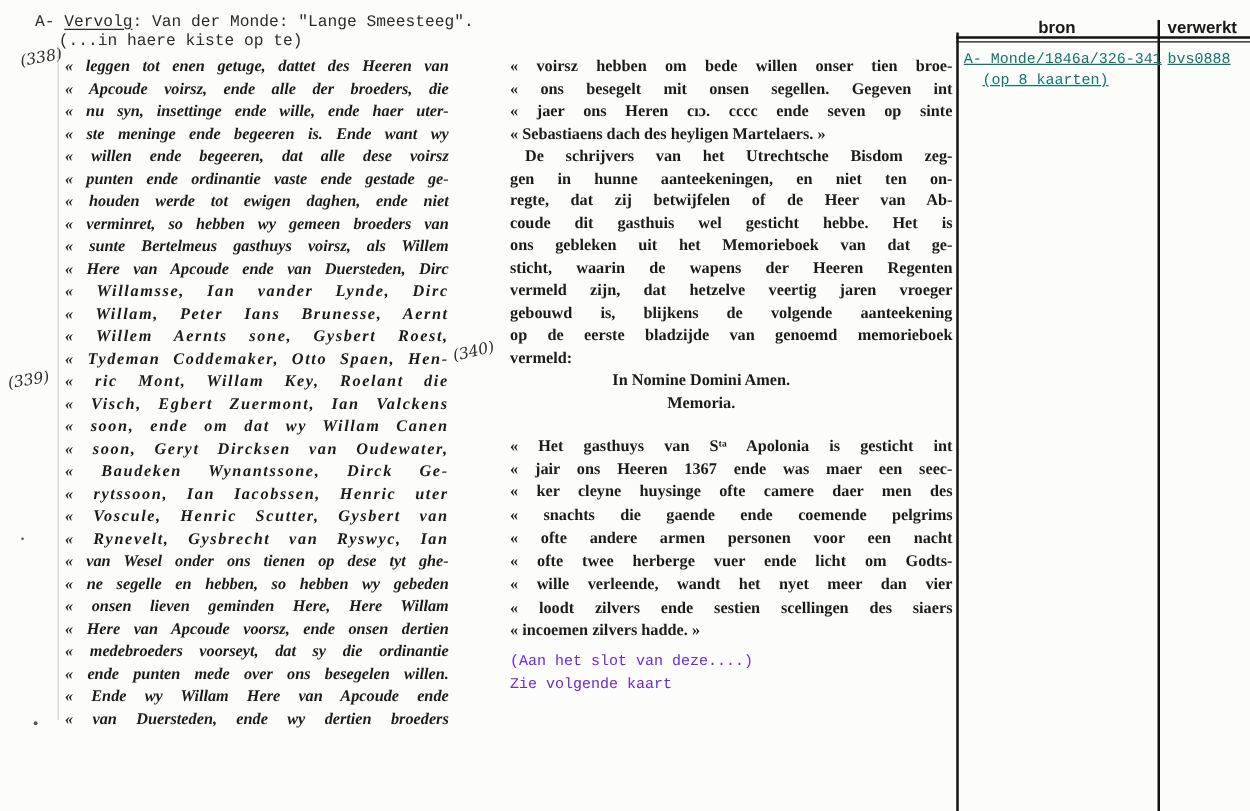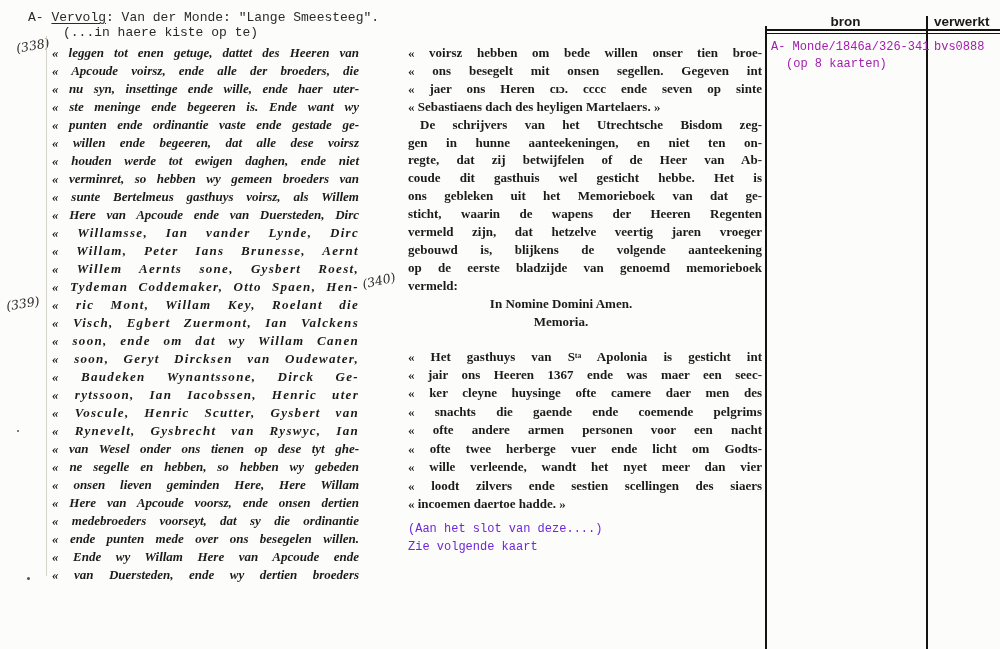--- a/index.html
+++ b/index.html
@@ -10,21 +10,21 @@
   }
   .card{position:absolute;inset:0;}
 
   
   .scan-header{
     position:absolute;left:28px;top:10px;
     font-family:"Liberation Mono","DejaVu Sans Mono",monospace;
     font-size:13px;line-height:15px;color:#2b2a27;white-space:nowrap;
   }
   .scan-header .ul{text-decoration:underline;text-underline-offset:2px;}
-  .scan-header .h2line{margin-left:35px;}
+  .scan-header .h2line{margin-left:19px;}
 
   
   .note{
     position:absolute;
     font-family:"DejaVu Serif",serif;font-style:italic;
     font-size:12.5px;color:#2e2c29;white-space:nowrap;
   }
   .n1{left:16px;top:38px;transform:rotate(-10deg);}
   .n2{left:6px;top:296px;transform:rotate(-9deg);}
   .n3{left:362px;top:273px;transform:rotate(-13deg);}
@@ -65,21 +65,21 @@
   .ph{
     position:absolute;top:-2px;
     font-family:"Liberation Sans","DejaVu Sans",sans-serif;
     font-weight:bold;font-size:13.5px;color:#1a1918;
   }
   .bron-h{left:765px;width:161px;text-align:center;}
   .verwerkt-h{left:934px;}
   .pv{
     position:absolute;
     font-family:"Liberation Mono","DejaVu Sans Mono",monospace;
-    font-size:12px;color:#a21caf;white-space:nowrap;
+    font-size:12px;color:#0f766e;white-space:nowrap;text-decoration:underline;
   }
   .bron-v1{left:771px;top:24px;}
   .bron-v2{left:786px;top:41px;}
   .verwerkt-v{left:934px;top:24px;}
 
   
   .speck{position:absolute;width:3px;height:3px;border-radius:50%;background:#55534e;}
   .s1{left:27px;top:577px;}
   .s2{left:17px;top:430px;width:2px;height:2px;}
 </style>
@@ -99,22 +99,22 @@
 
   <div class="crease"></div>
   <div class="speck s1"></div>
   <div class="speck s2"></div>
 
   <div class="col left-col">
       <div class="tl ">« leggen tot enen getuge, dattet des Heeren van</div>
       <div class="tl ">« Apcoude voirsz, ende alle der broeders, die</div>
       <div class="tl ">« nu syn, insettinge ende wille, ende haer uter-</div>
       <div class="tl ">« ste meninge ende begeeren is.  Ende want wy</div>
+      <div class="tl ">« willen ende begeeren, dat alle dese voirsz</div>
       <div class="tl ">« punten ende ordinantie vaste ende gestade ge-</div>
-      <div class="tl ">« willen ende begeeren, dat alle dese voirsz</div>
       <div class="tl ">« houden werde tot ewigen daghen, ende niet</div>
       <div class="tl ">« verminret, so hebben wy gemeen broeders van</div>
       <div class="tl ">« sunte Bertelmeus gasthuys voirsz, als Willem</div>
       <div class="tl ">« Here van Apcoude ende van Duersteden, Dirc</div>
       <div class="tl sp">« Willamsse, Ian vander Lynde, Dirc</div>
       <div class="tl sp">« Willam, Peter Ians Brunesse, Aernt</div>
       <div class="tl sp">« Willem Aernts sone, Gysbert Roest,</div>
       <div class="tl sp">« Tydeman Coddemaker, Otto Spaen, Hen-</div>
       <div class="tl sp">« ric Mont, Willam Key, Roelant die</div>
       <div class="tl sp">« Visch, Egbert Zuermont, Ian Valckens</div>
@@ -159,21 +159,21 @@
     </div>
     <div class="q2">
         <div class="tl ">« Het gasthuys van Sᵗᵃ Apolonia is gesticht int</div>
         <div class="tl ">« jair ons Heeren 1367 ende was maer een seec-</div>
         <div class="tl ">« ker cleyne huysinge ofte camere daer men des</div>
         <div class="tl ">« snachts die gaende ende coemende pelgrims</div>
         <div class="tl ">« ofte andere armen personen voor een nacht</div>
         <div class="tl ">« ofte twee herberge vuer ende licht om Godts-</div>
         <div class="tl ">« wille verleende, wandt het nyet meer dan vier</div>
         <div class="tl ">« loodt zilvers ende sestien scellingen des siaers</div>
-        <div class="tl nj">« incoemen daertoe hadde. »</div>
+        <div class="tl nj">« incoemen zilvers hadde. »</div>
       </div>
     <div class="footer-note">
       <div>(Aan het slot van deze....)</div>
       <div>Zie volgende kaart</div>
     </div>
   </div>
 
   <div class="panel">
     <div class="vline left-border"></div>
     <div class="vline divider"></div>

